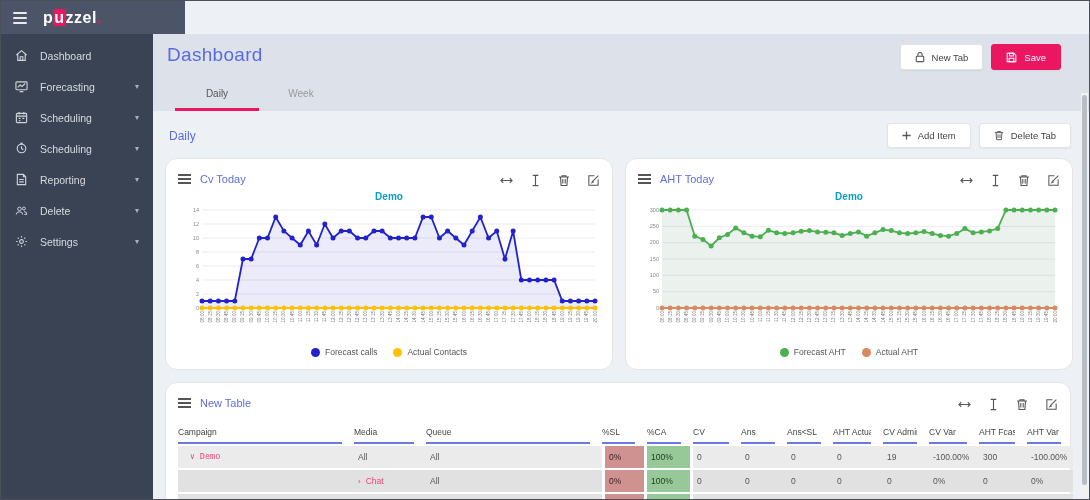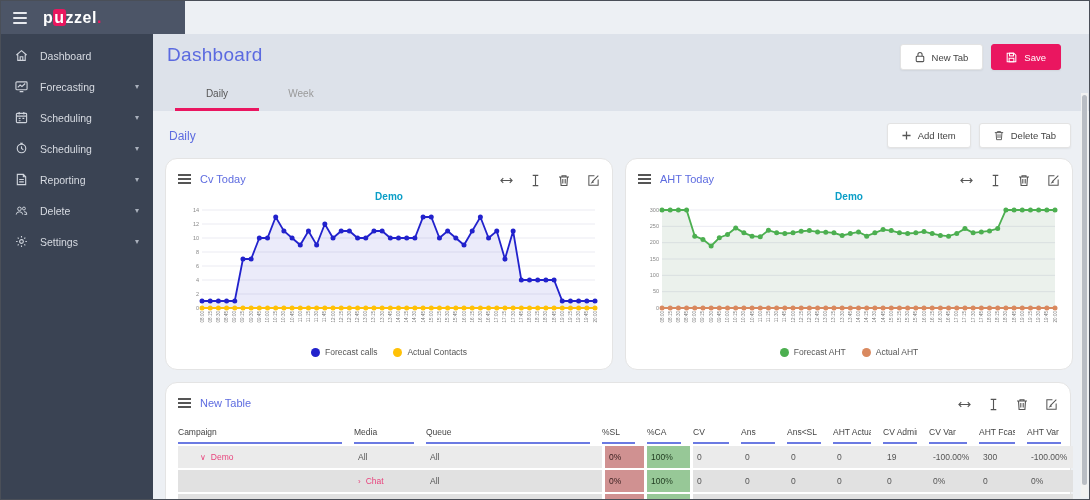--- a/index.html
+++ b/index.html
@@ -63,21 +63,21 @@
   table { width:100%; border-collapse:separate; border-spacing:0 2px; table-layout:fixed; margin-top:4px; }
   th { text-align:left; font-weight:normal; }
   th .hcell { font-size:8.5px; color:#444; padding:6px 0 5px; border-bottom:2px solid #6b7ae2; margin-right:12px; white-space:nowrap; overflow:hidden; }
   td { font-size:8.5px; color:#555; padding:6px 4px; white-space:nowrap; overflow:hidden; }
   tr.lvl0 td { background:#ebebeb; }
   tr.lvl1 td { background:#e1e1e1; }
   td.chip-red { background:#d09191 !important; border-left:3px solid #fff; border-right:3px solid #fff; color:#3c2222; }
   td.chip-green { background:#97c897 !important; border-left:0; border-right:3px solid #fff; color:#1f3a1f; }
   .camp-link { color:#e8447d; cursor:pointer; }
   .camp-link .chev { margin-right:5px; font-size:8px; }
-  td.c-campaign { padding-left:22px; }
+  td.c-campaign { padding-left:12px;font-family:Liberation Mono, monospace; }
 
   
   .scrollbar { position:absolute; right:1px; top:92px; bottom:2px; width:7px; background:#f1f1f1; }
   .scroll-thumb { position:absolute; top:2px; left:1px; width:5px; height:390px; background:#b9bdc4; border-radius:3px; }
 </style>
 </head>
 <body>
 
 <div class="topbar">
   <div class="brand-area">

